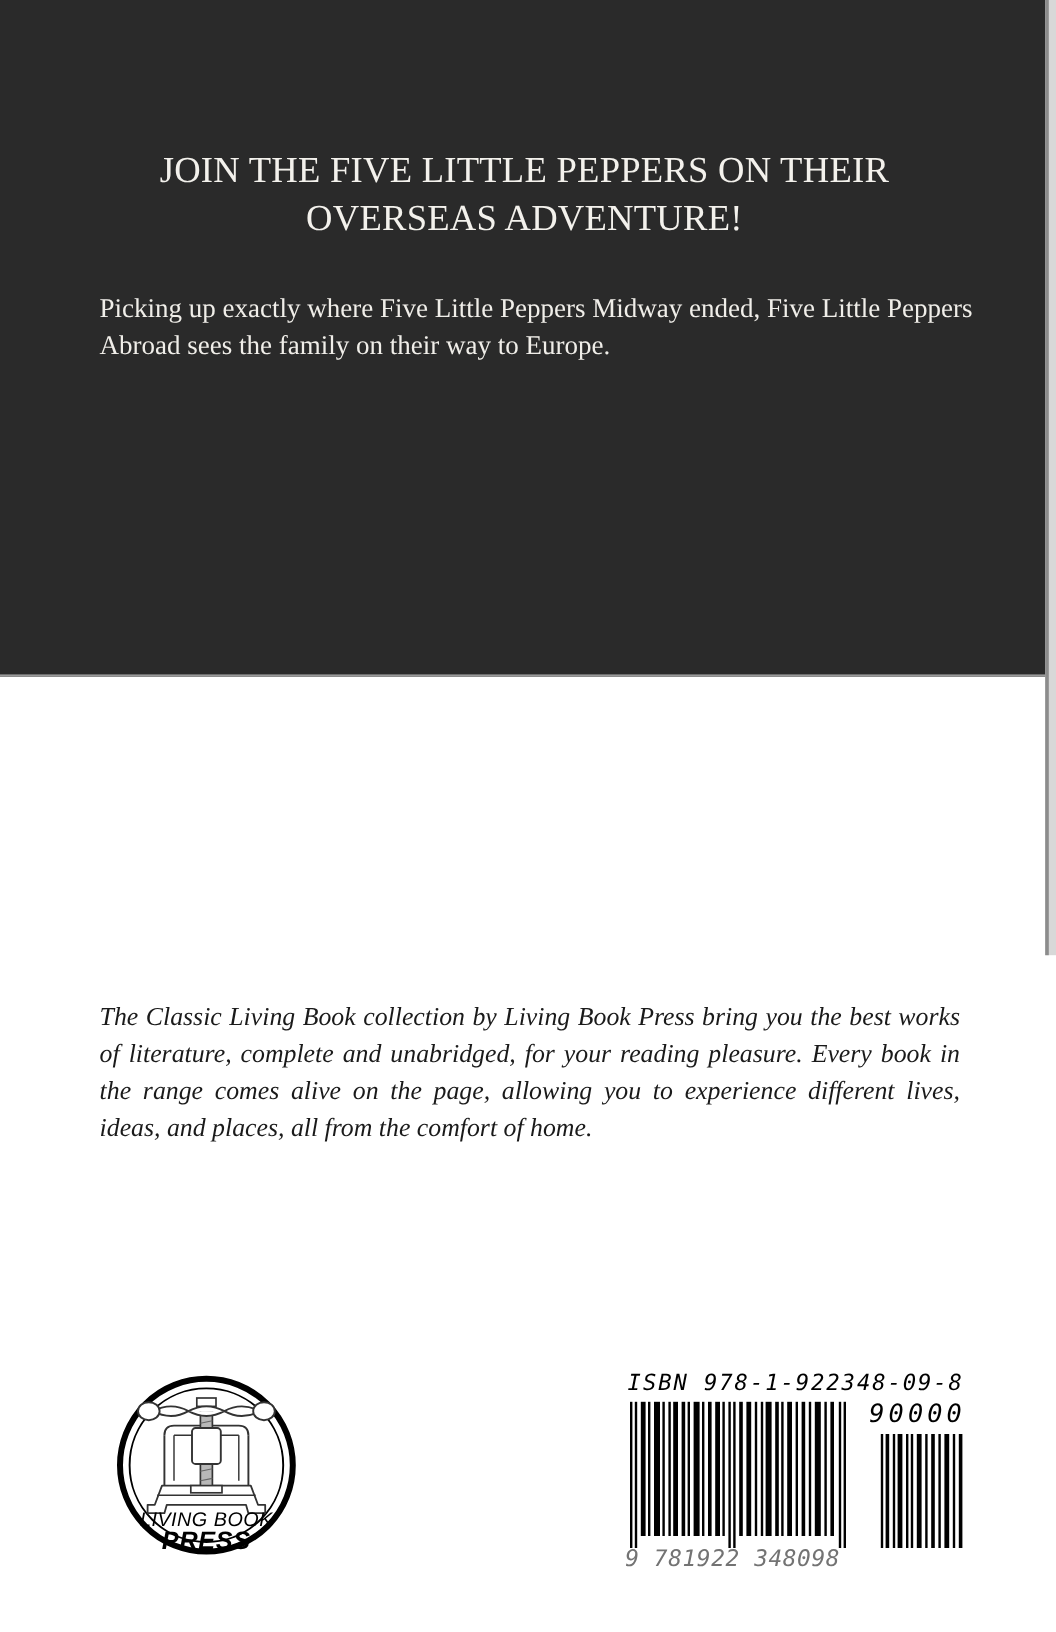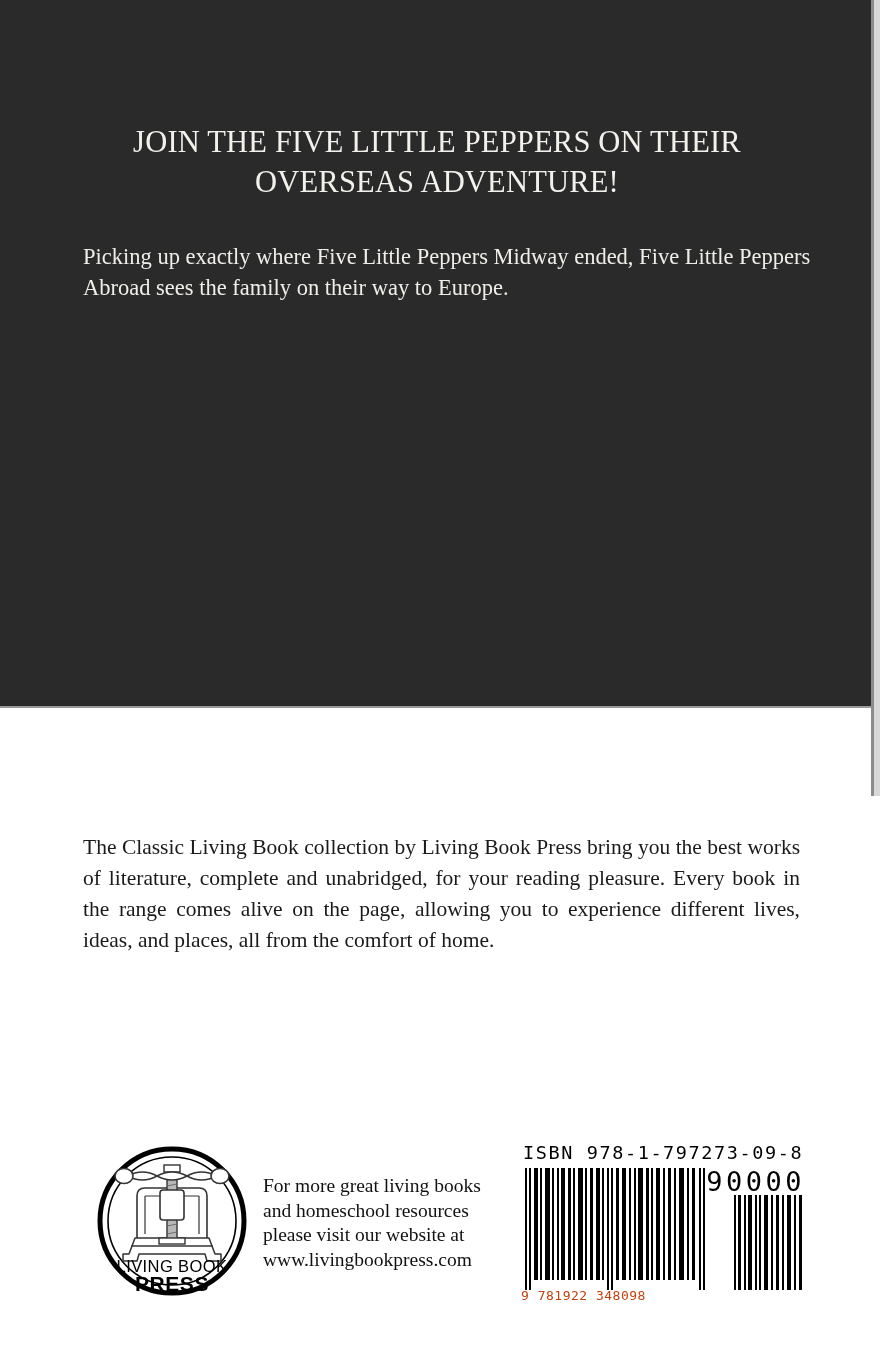--- a/index.html
+++ b/index.html
@@ -39,21 +39,21 @@
     width: 3px;
     background: #8c8c8c;
   }
 
   
   #dark-panel {
     position: absolute;
     left: 0;
     top: 0;
     width: 880px;
-    height: 708px;
+    height: 564px;
     background: #2a2a2a;
     box-sizing: border-box;
     z-index: 1;
   }
   #dark-panel::after {
     content: "";
     position: absolute;
     left: 0; right: 0; bottom: 0;
     height: 2px;
     background: #9a9a9a;
@@ -91,20 +91,21 @@
 
   
   #white-panel {
     position: absolute;
     left: 0;
     top: 796px;
     width: 764px;
     height: 564px;
     background: #ffffff;
     z-index: 1;
+    font-style: italic;
   }
 
   .series-para {
     position: absolute;
     left: 83px;
     width: 717px;
     margin: 0;
     color: #1a1a1a;
     font-family: "Liberation Serif", serif;
     font-size: 21.5px;
@@ -168,40 +169,40 @@
     letter-spacing: 1.6px;
     white-space: nowrap;
   }
   #addon-digits {
     position: absolute;
     right: 2px;
     top: 26px;
     margin: 0;
     color: #000;
     font-family: "DejaVu Sans Mono", monospace;
-    font-size: 27px;
+    font-size: 21px;
     letter-spacing: 3.5px;
     white-space: nowrap;
   }
 
   .bars {
     position: absolute;
     display: block;
   }
   #main-bars  { left: 6px;   top: 28px; width: 185px; height: 122px; }
   #addon-bars { left: 216px; top: 55px; width: 72px;  height: 95px; }
 
   #ean-digits {
     position: absolute;
     left: 4px;
     top: 148px;
     margin: 0;
-    color: #c2410c;
+    color: #737373;
     font-family: "DejaVu Sans Mono", monospace;
-    font-size: 13px;
+    font-size: 19px;
     letter-spacing: 0.5px;
     white-space: nowrap;
   }
 </style>
 </head>
 <body>
 
 <div id="cover">
 
   <section id="dark-panel">
@@ -256,29 +257,23 @@
           <path d="M30 34 Q46 26 60 34 Q75 42 90 34 Q104 26 120 34" fill="#ffffff" stroke="#333333" stroke-width="1.6"></path>
           <path d="M30 34 Q46 42 60 34 Q75 26 90 34 Q104 42 120 34" fill="#ffffff" stroke="#333333" stroke-width="1.6"></path>
           <ellipse cx="27" cy="34" rx="9" ry="7.5" fill="#ffffff" stroke="#333333" stroke-width="1.6"></ellipse>
           <ellipse cx="123" cy="34" rx="9" ry="7.5" fill="#ffffff" stroke="#333333" stroke-width="1.6"></ellipse>
 
           <text x="75" y="130" text-anchor="middle" font-family="Liberation Sans, sans-serif" font-size="16.5" letter-spacing="0.4" fill="#000000">LIVING BOOK</text>
           <text x="75" y="149" text-anchor="middle" font-family="Liberation Sans, sans-serif" font-size="21" font-weight="bold" letter-spacing="0.6" fill="#000000">PRESS</text>
         </svg>
       </div>
 
-      <p id="promo-text">
-        <span class="promo-line">For more great living books</span>
-        <span class="promo-line">and homeschool resources</span>
-        <span class="promo-line">please visit  our website at</span>
-        <span class="promo-line last">www.livingbookpress.com</span>
-      </p>
 
       <div id="barcode-block">
-        <p id="isbn-text">ISBN 978-1-797273-09-8</p>
+        <p id="isbn-text">ISBN 978-1-922348-09-8</p>
         <p id="addon-digits">90000</p>
 
         <svg class="bars" id="main-bars" viewBox="0 0 185 122" preserveAspectRatio="none">
           <rect x="0" y="0" width="185" height="122" fill="#ffffff"></rect>
           <g fill="#000000">
             <rect x="2" y="0" width="2" height="122"></rect>
             <rect x="6" y="0" width="2" height="122"></rect>
             <rect x="11" y="0" width="4" height="112"></rect>
             <rect x="17" y="0" width="2" height="112"></rect>
             <rect x="22" y="0" width="5" height="112"></rect>

